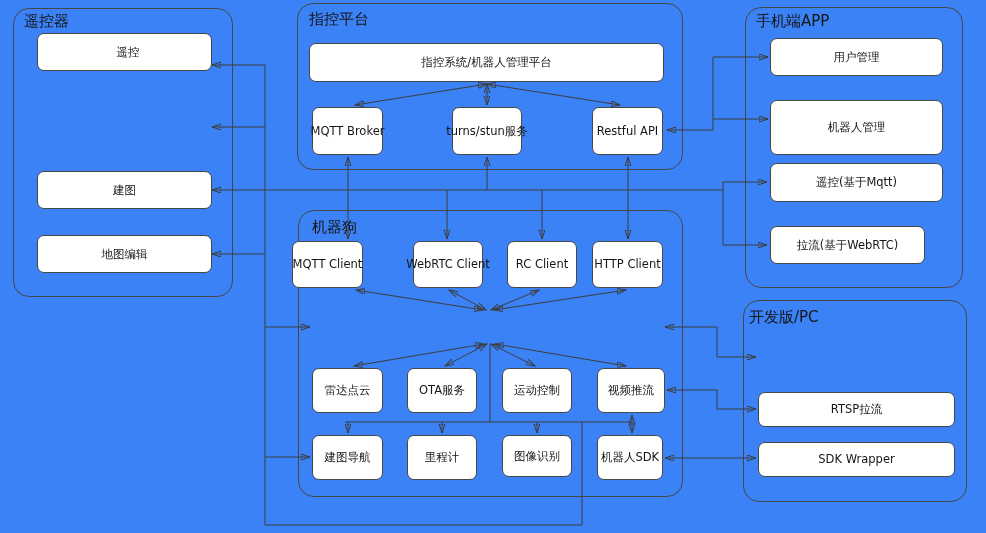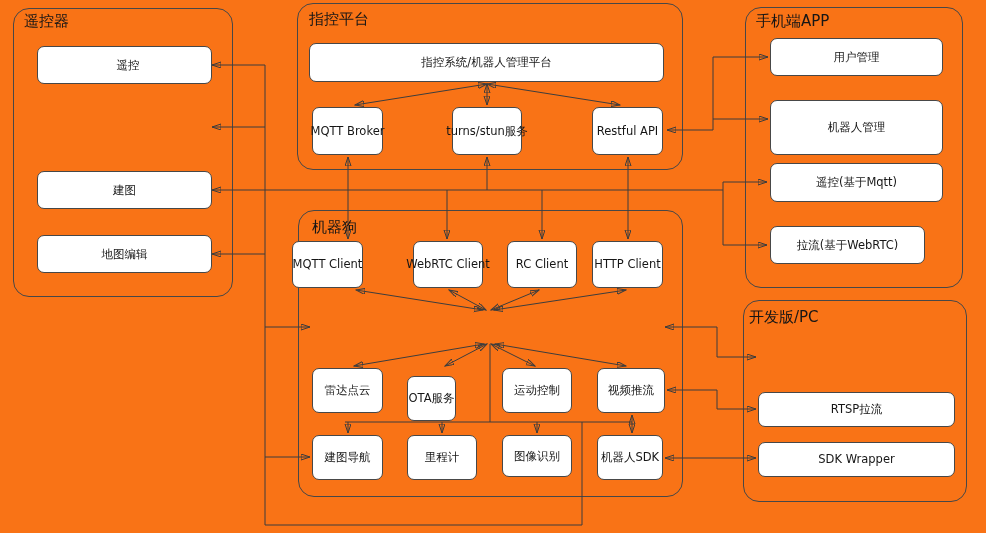--- a/index.html
+++ b/index.html
@@ -1,17 +1,17 @@
 <!DOCTYPE html>
 <html><head>
 <meta charset="utf-8">
 <style>
   html,body{margin:0;padding:0;background:#ffffff;}
   .canvas{
-    position:relative;width:986px;height:533px;background:#f97316;
+    position:relative;width:986px;height:533px;background:#3b82f6;
     font-family:"DejaVu Sans","Liberation Sans",sans-serif;color:#161616;
     overflow:hidden;
   }
   .panel{
     position:absolute;border:1px solid #474747;border-radius:16px;
     background:transparent;box-sizing:border-box;
   }
   .ptitle{
     position:absolute;font-size:15px;color:#161616;white-space:nowrap;z-index:3;
   }
@@ -93,42 +93,42 @@
     <path d="M713,57 L713,130"></path>
     <path d="M713,57 L768,57" marker-end="url(#ae)"></path>
     <path d="M713,119 L768,119" marker-end="url(#ae)"></path>
     <path d="M713,130 L667,130" marker-end="url(#ae)"></path>
 
     <path d="M665,327 L717,327 L717,357 L756,357" marker-start="url(#as)" marker-end="url(#ae)"></path>
     <path d="M667,390 L717,390 L717,409 L756,409" marker-start="url(#as)" marker-end="url(#ae)"></path>
     <path d="M665,458 L756,458" marker-start="url(#as)" marker-end="url(#ae)"></path>
   </svg>
 
-  <div class="node" style="left:37px;top:46px;width:175px;height:38px;padding-left:9px;">遥控</div>
+  <div class="node" style="left:37px;top:33px;width:175px;height:38px;padding-left:9px;">遥控</div>
   <div class="node" style="left:37px;top:171px;width:175px;height:38px;">建图</div>
   <div class="node" style="left:37px;top:235px;width:175px;height:38px;">地图编辑</div>
 
   <div class="node" style="left:309px;top:43px;width:355px;height:39px;">指控系统/机器人管理平台</div>
   <div class="node" style="left:312px;top:107px;width:71px;height:48px;">MQTT Broker</div>
   <div class="node" style="left:452px;top:107px;width:70px;height:48px;">turns/stun服务</div>
   <div class="node" style="left:592px;top:107px;width:71px;height:48px;">Restful API</div>
 
   <div class="node" style="left:770px;top:38px;width:173px;height:38px;">用户管理</div>
   <div class="node" style="left:770px;top:100px;width:173px;height:55px;">机器人管理</div>
   <div class="node" style="left:770px;top:163px;width:173px;height:39px;">遥控(基于Mqtt)</div>
   <div class="node" style="left:770px;top:226px;width:155px;height:38px;">拉流(基于WebRTC)</div>
 
   <div class="node" style="left:292px;top:241px;width:71px;height:47px;">MQTT Client</div>
   <div class="node" style="left:413px;top:241px;width:70px;height:47px;">WebRTC Client</div>
   <div class="node" style="left:507px;top:241px;width:70px;height:47px;">RC Client</div>
   <div class="node" style="left:592px;top:241px;width:71px;height:47px;">HTTP Client</div>
 
 
   <div class="node" style="left:312px;top:368px;width:71px;height:45px;">雷达点云</div>
-  <div class="node" style="left:407px;top:368px;width:49px;height:45px;margin-top:8px;">OTA服务</div>
+  <div class="node" style="left:407px;top:368px;width:70px;height:45px;">OTA服务</div>
   <div class="node" style="left:502px;top:368px;width:70px;height:45px;">运动控制</div>
   <div class="node" style="left:597px;top:368px;width:68px;height:45px;">视频推流</div>
 
   <div class="node" style="left:312px;top:435px;width:71px;height:45px;">建图导航</div>
   <div class="node" style="left:407px;top:435px;width:70px;height:45px;">里程计</div>
   <div class="node" style="left:502px;top:435px;width:70px;height:42px;">图像识别</div>
   <div class="node" style="left:597px;top:435px;width:66px;height:45px;">机器人SDK</div>
 
   <div class="node" style="left:758px;top:392px;width:197px;height:35px;">RTSP拉流</div>
   <div class="node" style="left:758px;top:442px;width:197px;height:35px;">SDK Wrapper</div>

